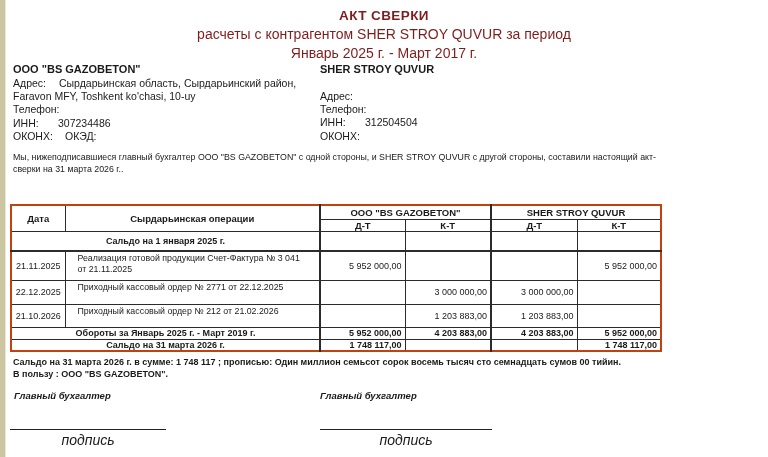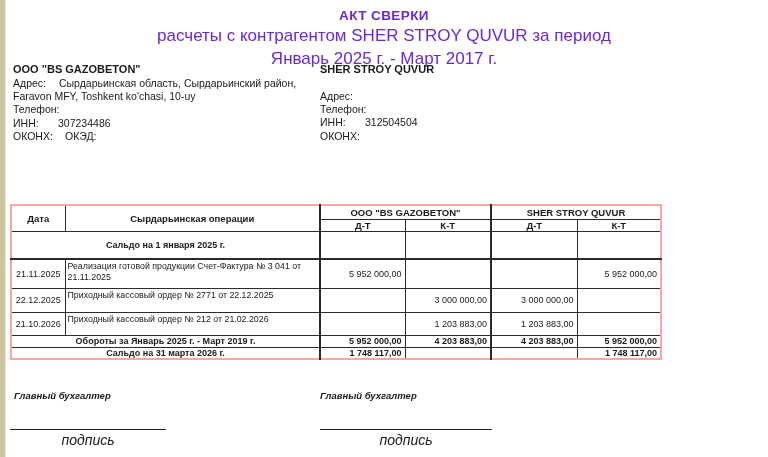--- a/index.html
+++ b/index.html
@@ -11,23 +11,23 @@
     position:relative;
     overflow:hidden;
   }
   .edge-strip {
     position:absolute; left:0; top:0; width:6px; height:457px;
     background:#cbc5a2; border-right:1px solid #e9e7dc;
   }
   .doc { position:absolute; inset:0; }
 
   
-  .title-block { position:absolute; top:8px; left:0; width:768px; text-align:center; color:#6d28d9; }
+  .title-block { position:absolute; top:8px; left:0; width:768px; text-align:center; color:#7f1d1d; }
   .doc-title { font-size:13.5px; font-weight:bold; letter-spacing:.4px; }
-  .doc-subtitle { font-size:17px; margin-top:3px; }
+  .doc-subtitle { font-size:14px; margin-top:3px; }
 
   
   .party { position:absolute; top:63px; width:300px; }
   .party-left { left:13px; }
   .party-right { left:320px; }
   .party-name { font-weight:bold; font-size:11px; margin-bottom:2px; }
   .party-line { font-size:10.5px; line-height:13.2px; }
   .addr-para { font-size:10.5px; line-height:13.2px; width:296px; }
   .addr-label { margin-right:13px; }
   .lbl-45 { display:inline-block; min-width:45px; }
@@ -36,38 +36,38 @@
 
   
   .preamble { position:absolute; left:13px; top:152px; width:662px; font-size:8.8px; line-height:11.5px; }
   .contracts { position:absolute; left:13px; top:182px; font-size:8.8px; }
   .contracts-label { margin-right:28px; }
 
   
   table.recon {
     position:absolute; left:10px; top:204px; width:650px;
     border-collapse:collapse; table-layout:fixed;
-    border:2px solid #fca5a5;
+    border:2px solid #c2410c;
   }
   table.recon th, table.recon td {
     border:1px solid #2b2b2b;
     overflow:hidden;
   }
   table.recon th { font-size:9.5px; font-weight:bold; text-align:center; vertical-align:middle; }
   .thickL { border-left-width:2px !important; }
   tr.hdr1 { height:14px; }
   tr.hdr2 { height:12px; }
-  tr.open-row { height:28px; }
+  tr.open-row { height:20px; }
   tr.open-row td { border-bottom-width:2px; }
   tr.data-r1 { height:29px; }
   tr.data-r2 { height:24px; }
   tr.data-r3 { height:23px; }
   tr.total-row { height:12px; }
   td.c-date { font-size:9px; text-align:center; vertical-align:middle; }
-  td.c-op { font-size:8.8px; text-align:left; vertical-align:top; padding:1px 2px; line-height:10.5px; }
+  td.c-op { font-size:8.8px; text-align:left; vertical-align:top; padding:1px 12px; line-height:10.5px; }
   td.c-amt { font-size:9px; text-align:right; vertical-align:middle; padding-right:3px; }
   td.c-span-label { font-size:9px; font-weight:bold; text-align:center; vertical-align:middle; }
   tr.total-row td.c-amt { font-weight:bold; }
 
   
   .summary { position:absolute; left:13px; top:356px; width:742px; font-size:9px; font-weight:bold; line-height:12px; }
 
   
   .sig-title { position:absolute; top:390px; font-size:9.5px; font-weight:bold; font-style:italic; }
   .sig-title-left { left:14px; }
@@ -116,20 +116,21 @@
       <span>Телефон:</span>
     </div>
     <div class="party-line">
       <span class="lbl-45">ИНН:</span><span>312504504</span>
     </div>
     <div class="party-line">
       <span>ОКОНХ:</span>
     </div>
   </div>
 
+  <div class="preamble">Мы, нижеподписавшиеся главный бухгалтер  ООО "BS GAZOBETON" с одной стороны, и  SHER STROY QUVUR  с другой стороны, составили настоящий акт-сверки на 31 марта 2026 г..</div>
 
 
   <table class="recon">
     <colgroup>
       <col style="width:54px">
         <col style="width:255px">
       <col style="width:85px">
         <col style="width:86px">
       <col style="width:86px">
         <col style="width:84px">
@@ -188,20 +189,24 @@
       <tr class="total-row">
         <td colspan="2" class="c-span-label">Сальдо на  31 марта 2026 г.</td>
         <td class="c-amt thickL">1 748 117,00</td>
         <td class="c-amt"></td>
         <td class="c-amt thickL"></td>
         <td class="c-amt">1 748 117,00</td>
       </tr>
     </tbody>
   </table>
 
+  <div class="summary">
+    <div>Сальдо на 31 марта 2026 г.   в сумме: 1 748 117 ; прописью: Один миллион семьсот сорок восемь тысяч сто семнадцать сумов 00 тийин.</div>
+    <div>В пользу : ООО "BS GAZOBETON".</div>
+  </div>
 
   <div class="sig-title sig-title-left">Главный бухгалтер</div>
   <div class="sig-title sig-title-right">Главный бухгалтер</div>
 
   <div class="sig-block sig-block-left">
     <div class="sig-caption">подпись</div>
   </div>
   <div class="sig-block sig-block-right">
     <div class="sig-caption">подпись</div>
   </div>

